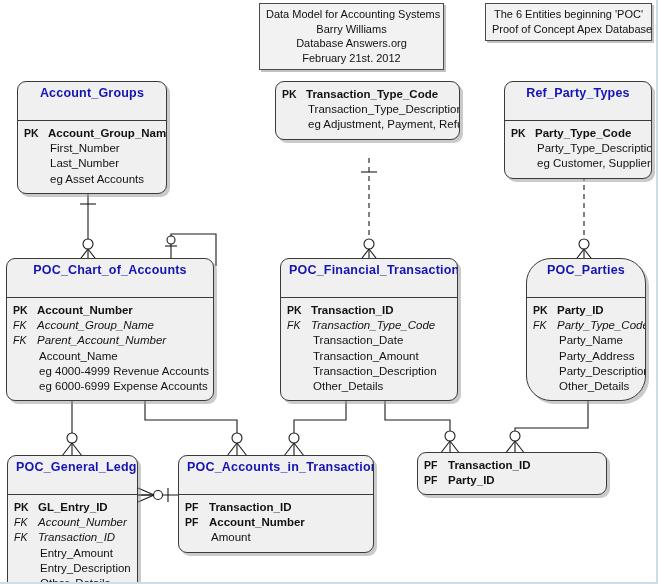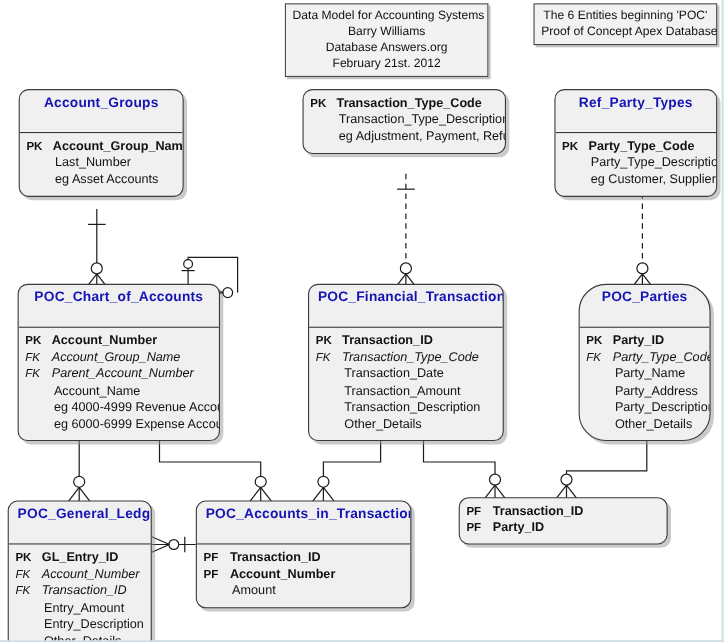--- a/index.html
+++ b/index.html
@@ -207,20 +207,24 @@
 
   <div class="entity" style="left:17px; top:81px; width:150px;">
       <div class="ename">Account_Groups</div>
       <div class="attrs">
         <div class="attr pk">
           <span class="key">PK</span>
           <span class="nm">Account_Group_Name</span>
         </div>
         <div class="attr plain">
           <span class="key"></span>
+          <span class="nm">First_Number</span>
+        </div>
+        <div class="attr plain">
+          <span class="key"></span>
           <span class="nm">Last_Number</span>
         </div>
         <div class="attr plain">
           <span class="key"></span>
           <span class="nm">eg Asset Accounts</span>
         </div>
       </div>
     </div>
 
   <div class="entity" style="left:275px; top:81px; width:185px;">
@@ -251,21 +255,21 @@
           <span class="key"></span>
           <span class="nm">Party_Type_Description</span>
         </div>
         <div class="attr plain">
           <span class="key"></span>
           <span class="nm">eg Customer, Supplier</span>
         </div>
       </div>
     </div>
 
-  <div class="entity" style="left:16px; top:258px; width:184px;">
+  <div class="entity" style="left:6px; top:258px; width:208px;">
       <div class="ename">POC_Chart_of_Accounts</div>
       <div class="attrs">
         <div class="attr pk">
           <span class="key">PK</span>
           <span class="nm">Account_Number</span>
         </div>
         <div class="attr fk">
           <span class="key">FK</span>
           <span class="nm">Account_Group_Name</span>
         </div>

